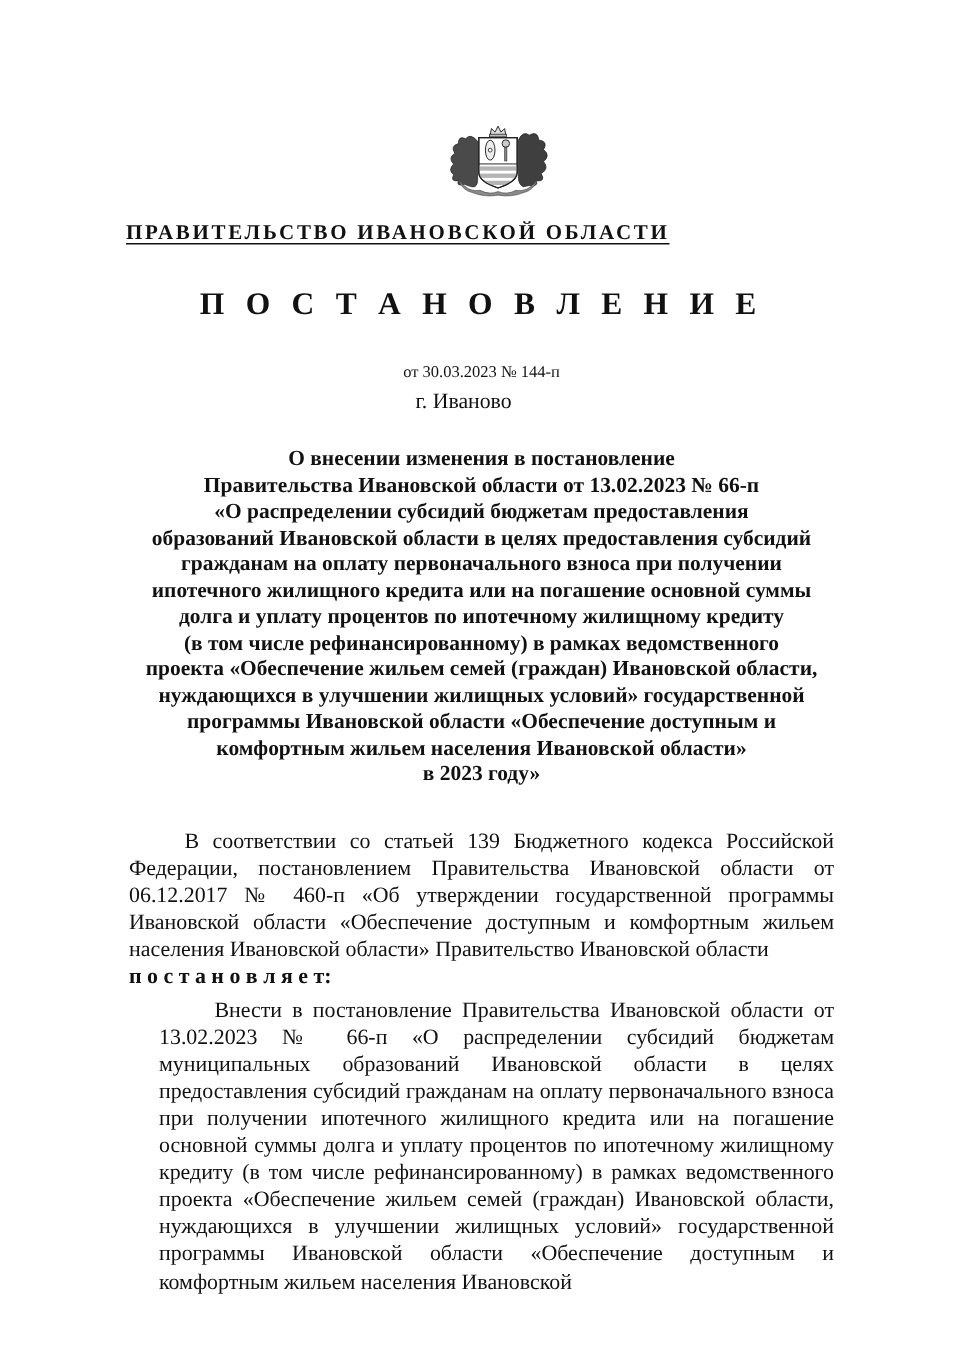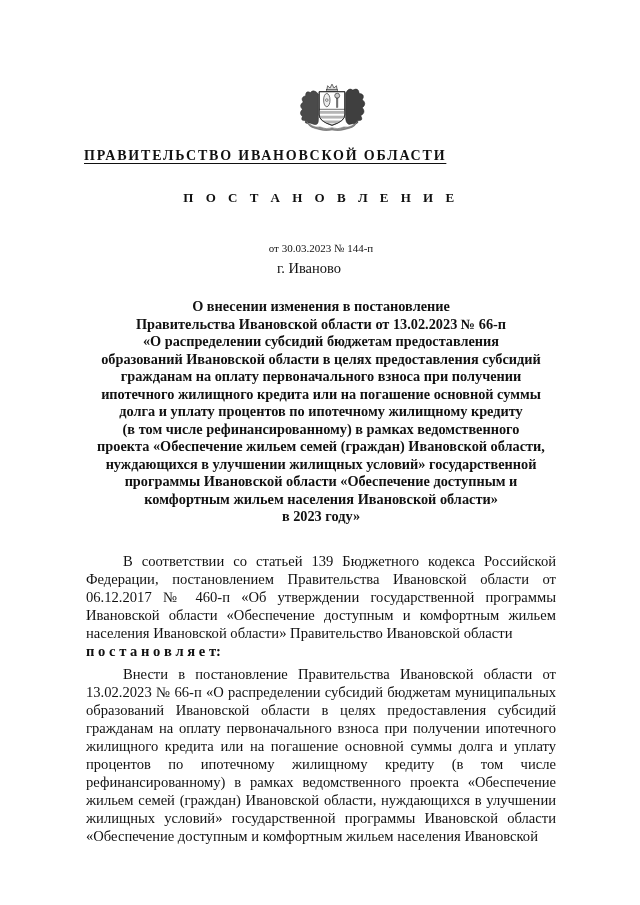--- a/index.html
+++ b/index.html
@@ -37,21 +37,21 @@
     text-underline-offset: 3px;
     white-space: nowrap;
   }
   .doc-type {
     position: absolute;
     top: 190px;
     left: 84px;
     width: 474px;
     text-align: center;
     font-weight: bold;
-    font-size: 13px;
+    font-size: 21px;
     letter-spacing: 4.5px;
     white-space: nowrap;
   }
   .date-line {
     position: absolute;
     top: 242px;
     left: 84px;
     width: 474px;
     text-align: center;
     font-size: 11px;
@@ -80,21 +80,21 @@
     left: 86px;
     width: 470px;
     font-size: 14.6px;
     line-height: 18.1px;
     text-align: justify;
   }
   .para {
     margin: 0;
     text-indent: 37px;
   }
-  .para + .para { margin-top: 4px; }
+  .para + .para { margin-top: 4px; margin-left: 20px; }
   .enacts {
     display: block;
     text-indent: 0;
     font-weight: bold;
   }
 </style>
 </head>
 <body>
 
 <div class="page">

